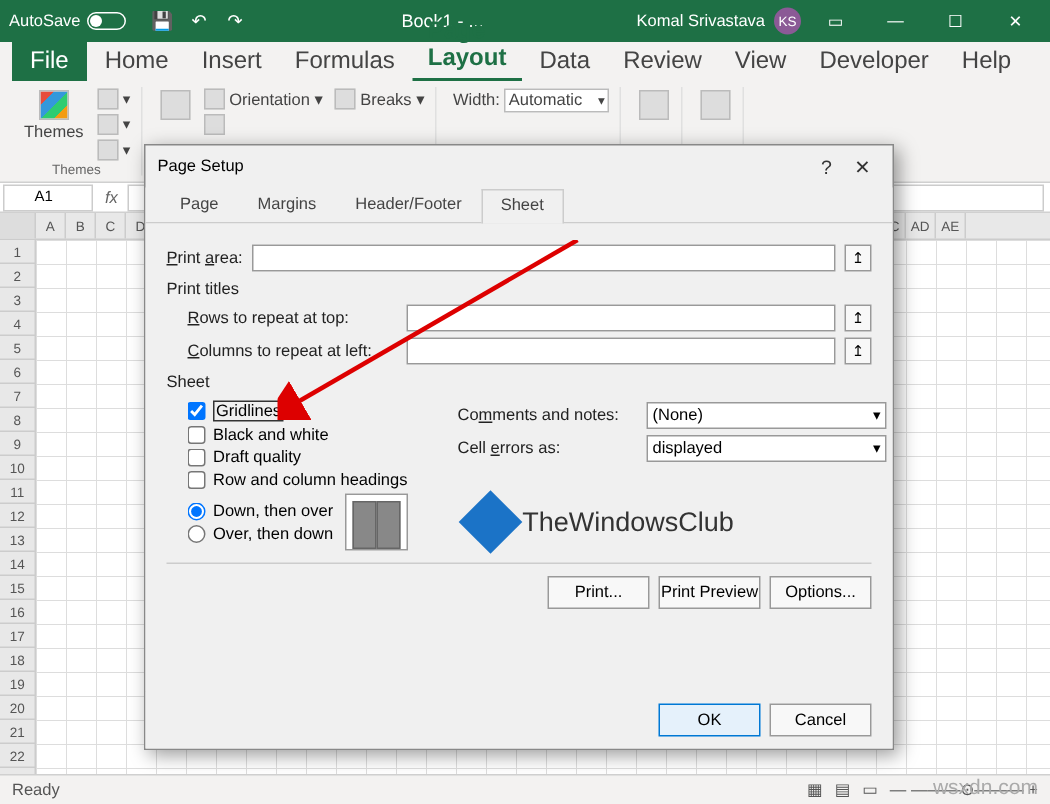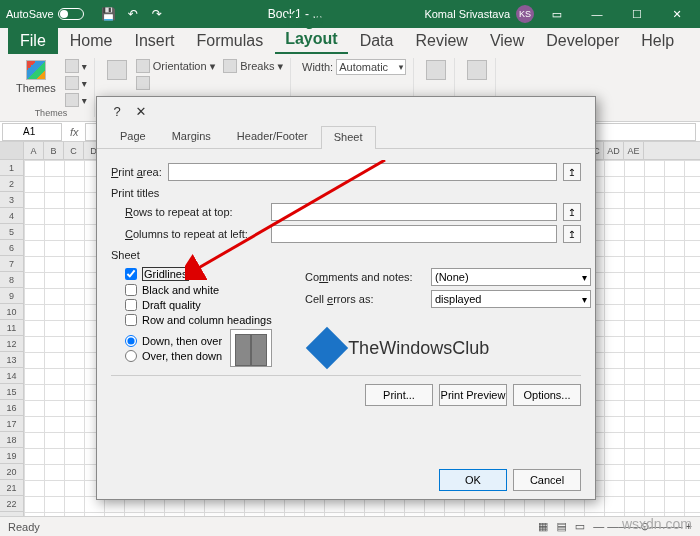--- a/index.html
+++ b/index.html
@@ -268,20 +268,21 @@
       <span>▦</span>
       <span>▤</span>
       <span>▭</span>
       <span>— ———⊙——— +</span>
     </div>
   </div>
 </div>
 
 <div class="dialog">
   <div class="dlg-title">
+    <span class="t">Page Setup</span>
     <span class="btn">?</span>
     <span class="btn">✕</span>
   </div>
   <div class="dlg-tabs">
     <div class="dlg-tab">Page</div>
     <div class="dlg-tab">Margins</div>
     <div class="dlg-tab">Header/Footer</div>
     <div class="dlg-tab active">Sheet</div>
   </div>
   <div class="dlg-body">

